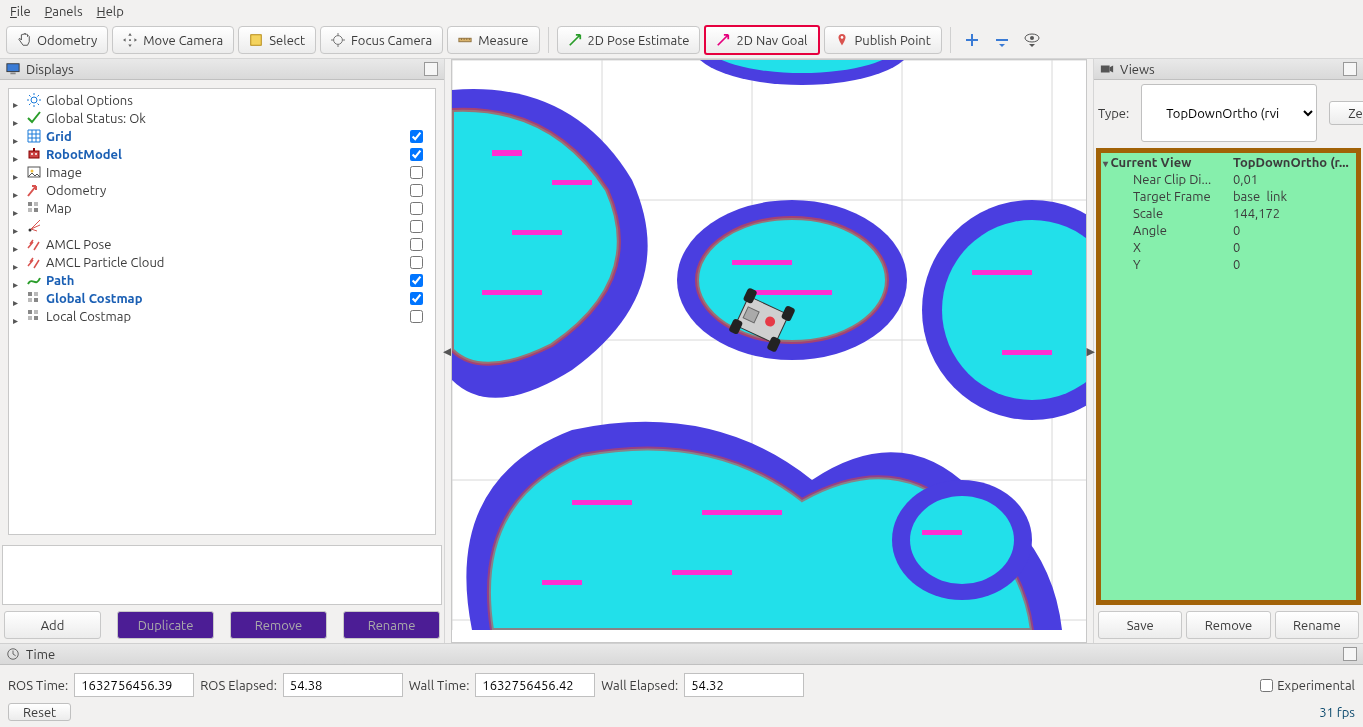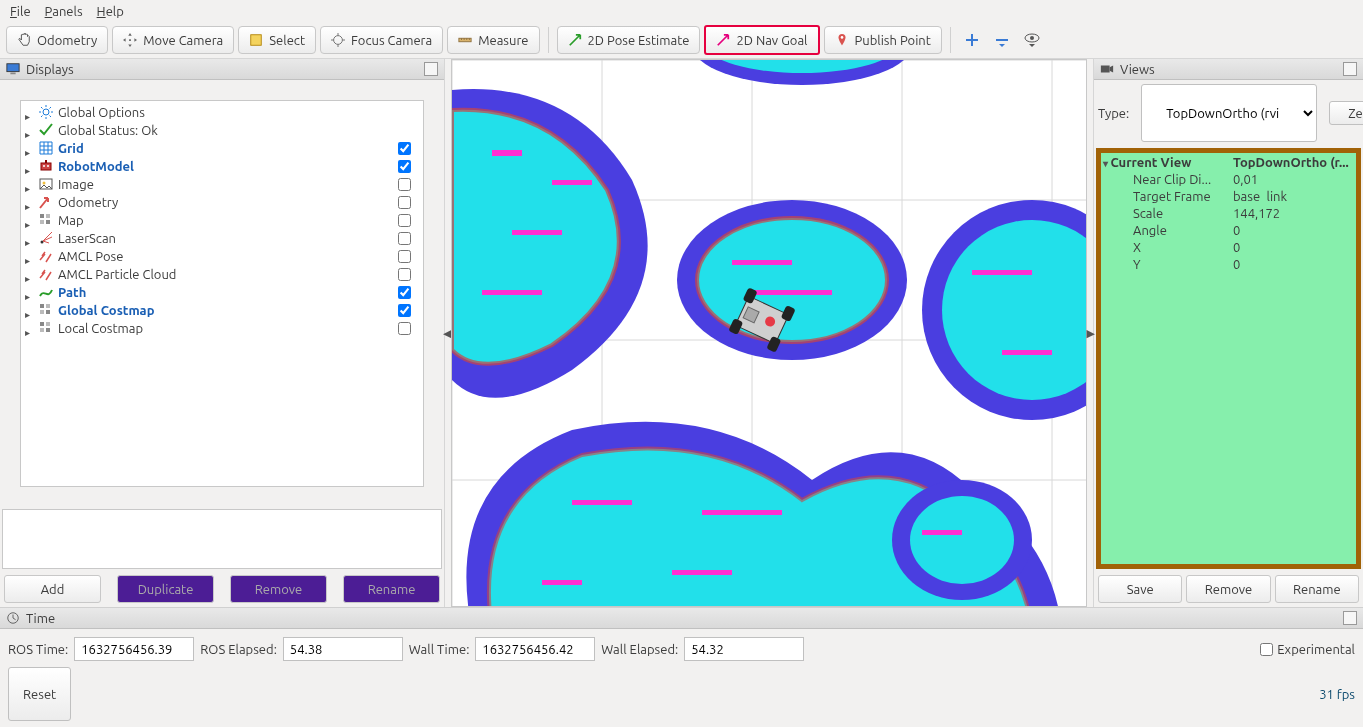--- a/index.html
+++ b/index.html
@@ -21,21 +21,21 @@
 
 
 .main { flex: 1; display: flex; min-height: 0; }
 
 
 .panel-left { width: 445px; display: flex; flex-direction: column; border-right: 1px solid #d6d6d6; }
 .panel-header { display: flex; align-items: center; gap: 6px; padding: 3px 6px; background: linear-gradient(#e9e9e9,#d9d9d9); border-bottom: 1px solid #c0c0c0; }
 .panel-header .title { flex: 1; font-weight: normal; }
 .panel-header .close-box { width: 14px; height: 14px; border: 1px solid #999; background: #f6f6f6; }
 
-.tree { flex: 1; background: #fff; border: 1px solid #c8c8c8; margin: 20px; overflow: auto; padding: 2px 0; }
+.tree { flex: 1; background: #fff; border: 1px solid #c8c8c8; margin: 8px; overflow: auto; padding: 2px 0; }
 .tree-row { display: flex; align-items: center; height: 18px; padding: 0 4px; gap: 4px; }
 .expander { width: 9px; height: 9px; display: inline-block; }
 .expander.tri::before { content: "▸"; font-size: 10px; color: #555; }
 .tree-row .icon { width: 16px; height: 16px; display:inline-flex; align-items:center; justify-content:center; }
 .tree-row .label { flex: 1; white-space: nowrap; overflow: hidden; }
 .tree-row .label.blue { color: #1a5fb4; font-weight: bold; }
 .tree-row input[type=checkbox] { margin-left: auto; margin-right: 8px; }
 
 .empty-box { height: 60px; border: 1px solid #c8c8c8; margin: 2px; background: #fff; }
 
@@ -66,21 +66,21 @@
 .prop-row.sub .k { padding-left: 32px; }
 
 
 .time-panel { border-top: 1px solid #d0d0d0; }
 .time-body { display: flex; align-items: center; gap: 6px; padding: 8px 8px 2px 8px; flex-wrap: wrap; }
 .time-body label { white-space: nowrap; }
 .time-body input[type=text] { border: 1px solid #c0c0c0; padding: 4px 6px; background: #fff; width: 120px; }
 .time-body .spacer { flex: 1; }
 .time-body .chk { display: flex; align-items: center; gap: 4px; }
 .time-foot { display:flex; align-items:center; padding: 4px 8px 6px 8px; }
-.time-foot .reset { padding: 19px 14px; border: 1px solid #c0c0c0; border-radius: 3px; background: linear-gradient(#fff,#ececec); cursor:pointer; }
+.time-foot .reset { padding: 1px 14px; border: 1px solid #c0c0c0; border-radius: 3px; background: linear-gradient(#fff,#ececec); cursor:pointer; }
 .time-foot .fps { margin-left: auto; color: #0c4a6e; }
 
 </style>
 </head>
 <body>
 
 <div class="menubar">
   <span><u>F</u><span>ile</span></span>
   <span><u>P</u><span>anels</span></span>
   <span><u>H</u><span>elp</span></span>
@@ -251,21 +251,20 @@
           <input type="checkbox" style="">
         </div>
         <div class="tree-row">
           <span class="expander tri"></span>
           <span class="icon">
             <svg viewBox="0 0 16 16">
               <circle cx="4" cy="12" r="1.5" fill="#333"></circle>
               <path d="M5 11l9-9M5 11l9-4M5 11l6 2" stroke="#d9534f"></path>
             </svg>
           </span>
-          <span class="label">LaserScan</span>
           <input type="checkbox" style="">
         </div>
         <div class="tree-row">
           <span class="expander tri"></span>
           <span class="icon">
             <svg viewBox="0 0 16 16">
               <path d="M2 12l5-6M8 14l5-8M4 8l3-4" stroke="#d9534f" stroke-width="1.5" fill="none"></path>
             </svg>
           </span>
           <span class="label">AMCL Pose</span>

